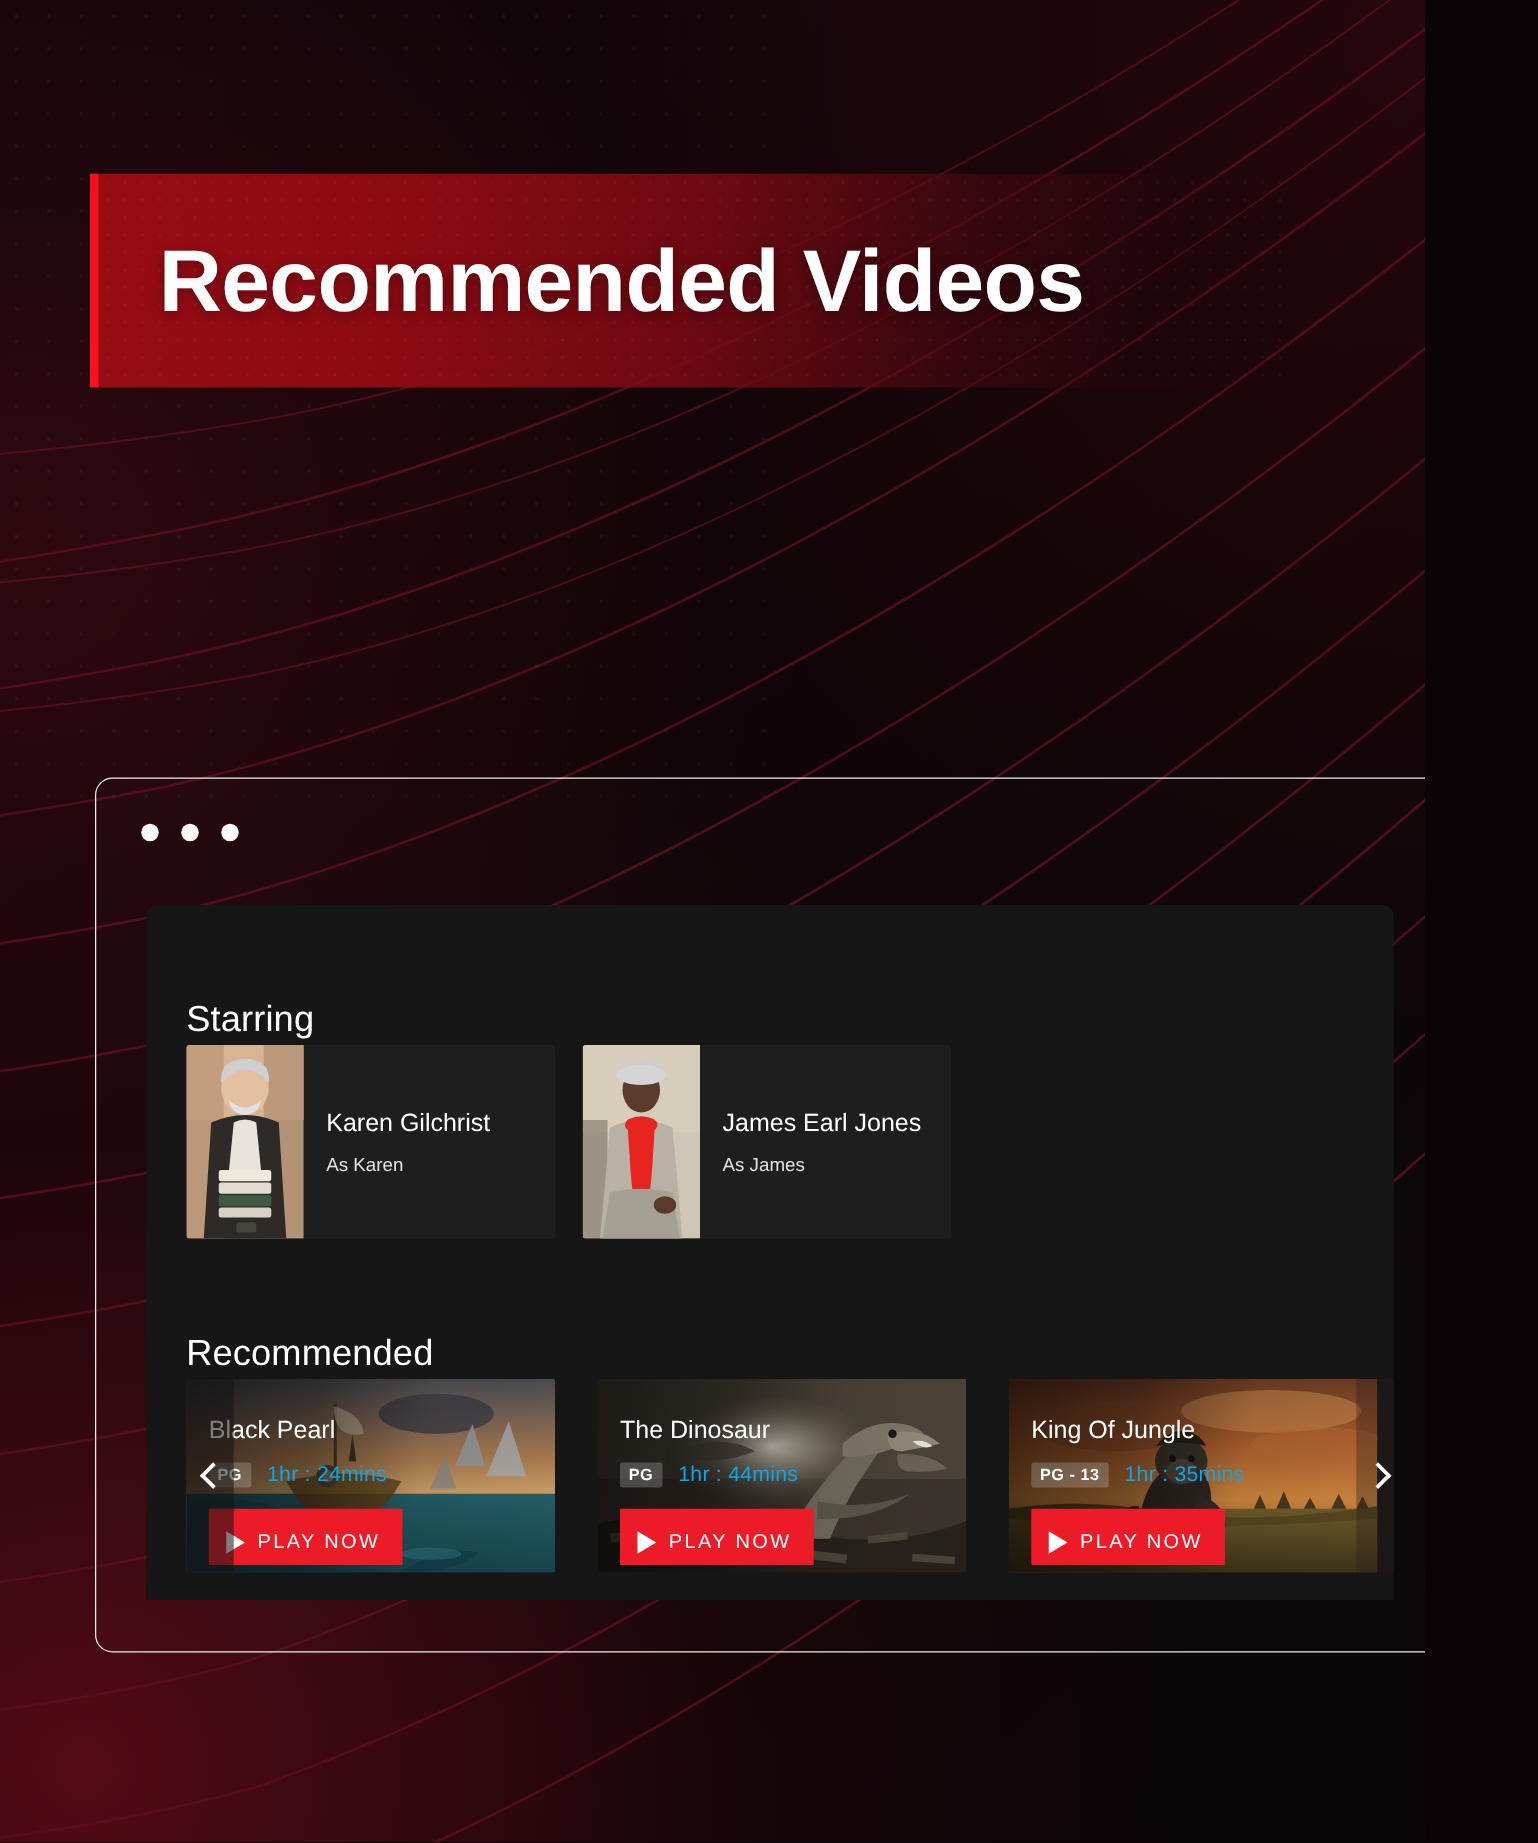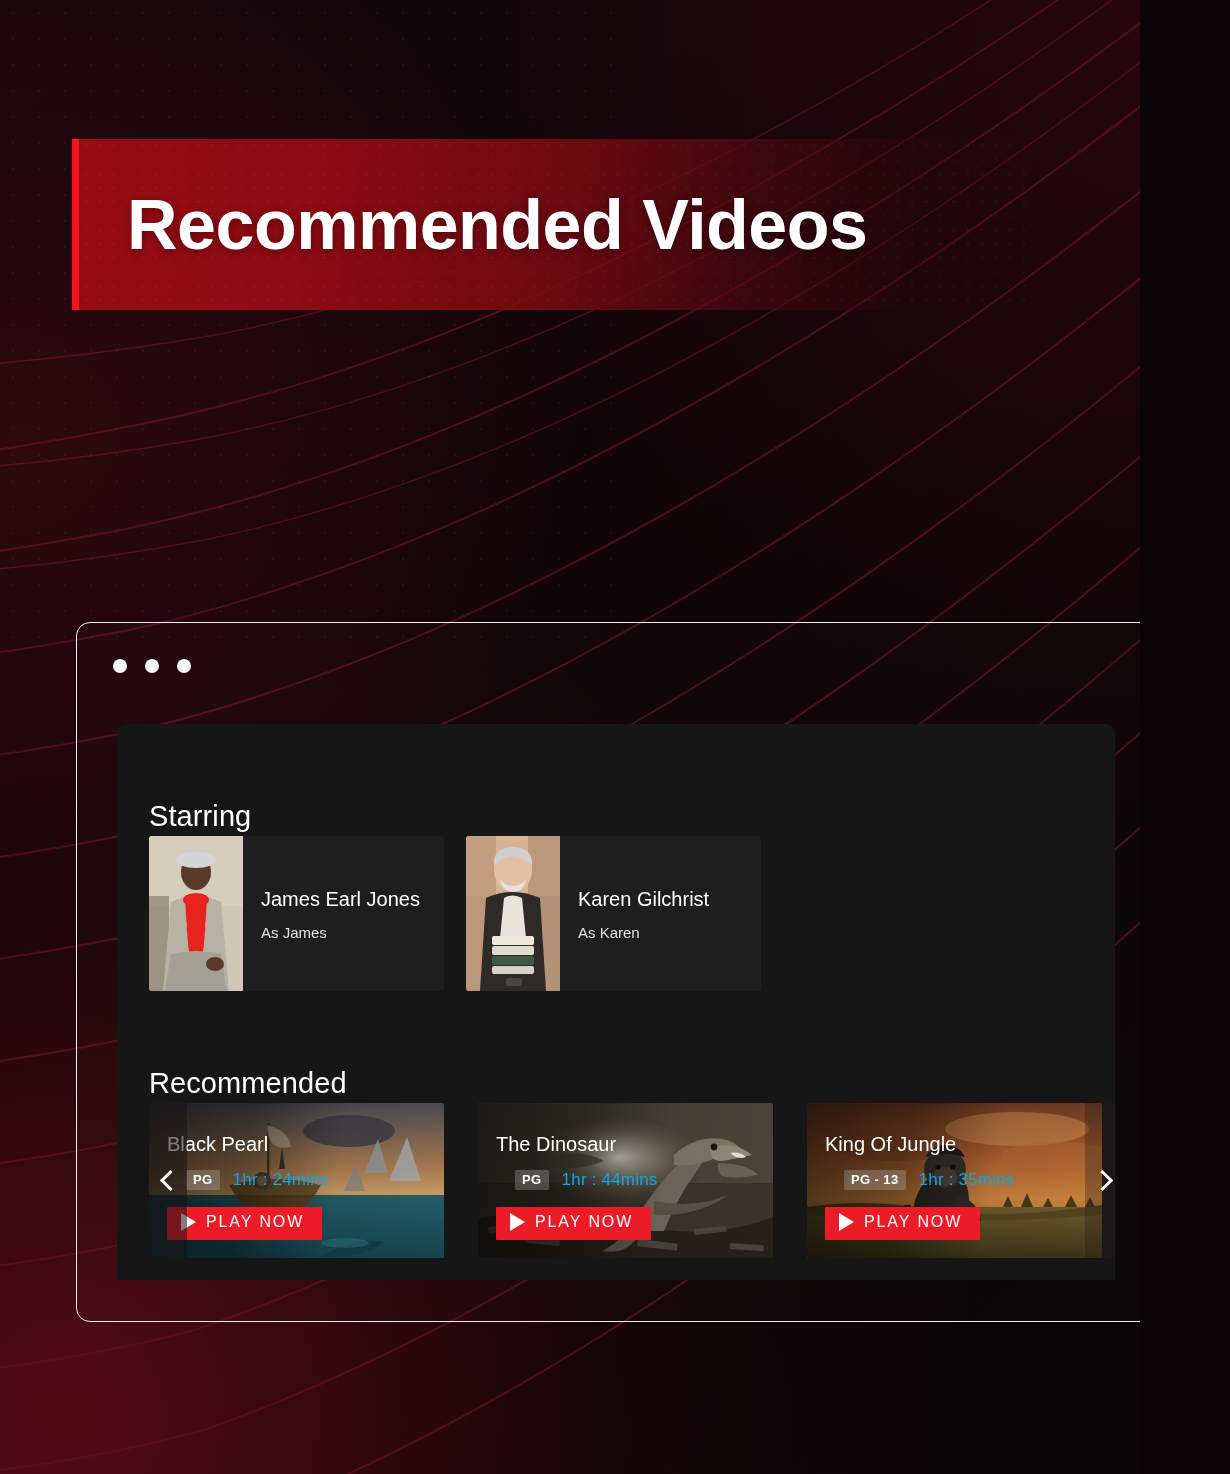--- a/index.html
+++ b/index.html
@@ -128,33 +128,33 @@
     overflow:hidden; border-radius:2px;
   }
   .vcard .art { position:absolute; inset:0; }
   .vcard .art svg { width:100%; height:100%; display:block; }
   .vcard .shade {
     position:absolute; inset:0;
     background:linear-gradient(100deg, rgba(0,0,0,.62) 0%, rgba(0,0,0,.42) 34%, rgba(0,0,0,.06) 62%, rgba(0,0,0,0) 100%);
   }
   .vcard-body { position:absolute; left:18px; top:31px; z-index:3; }
   .vtitle { color:#fff; font-size:20px; font-weight:400; line-height:1; }
-  .vmeta { display:flex; align-items:center; gap:13px; margin-top:16px;padding-left:19px; }
+  .vmeta { display:flex; align-items:center; gap:13px; margin-top:16px; }
   .badge {
     background:rgba(190,190,190,.30);
     color:#fff; font-size:13px; font-weight:700;
     padding:3px 7px; border-radius:2px; letter-spacing:.4px;
     line-height:1.1;
   }
   .vdur { color:#0ea5e9; font-size:17px; font-weight:400; letter-spacing:.2px; }
   .play-btn {
     margin-top:17px;
     display:inline-flex; align-items:center; gap:10px;
     background:#ec1b28; color:#fff;
-    padding:6px 18px 9px 14px; border:none; border-radius:1px;
+    padding:18px 18px 9px 14px; border:none; border-radius:1px;
     font-family:"Liberation Sans", sans-serif;
     font-size:16px; font-weight:400; letter-spacing:1.9px;
     cursor:pointer;
     justify-content:flex-end;
   }
   .play-tri {
     width:0; height:0; display:inline-block;
     border-left:15px solid #fff;
     border-top:9px solid transparent;
     border-bottom:9px solid transparent;
@@ -218,62 +218,62 @@
 
     <div class="panel">
 
       <div class="section-title starring-head">Starring</div>
 
       <div class="cast-row">
 
         <div class="cast-card">
           <div class="cast-photo">
             <svg viewBox="0 0 94 155" preserveAspectRatio="none" aria-hidden="true">
-              <rect width="94" height="155" fill="#cfc7b4"></rect>
-              <rect x="0" y="0" width="94" height="70" fill="#d6cebb"></rect>
-              <rect x="0" y="60" width="20" height="95" fill="#6b5f52" opacity=".5"></rect>
-              <ellipse cx="47" cy="36" rx="15" ry="18" fill="#5a3a28"></ellipse>
-              <path d="M30,28 q17,-16 34,-2 q4,-12 -17,-13 q-20,1 -17,15z" fill="#cdcdcd"></path>
-              <ellipse cx="47" cy="24" rx="20" ry="8" fill="#d5d5d5"></ellipse>
-              <path d="M22,66 q25,-12 50,0 l8,89 h-66z" fill="#b7b2a5"></path>
-              <path d="M39,62 q8,-4 16,0 l2,28 h-20z" fill="#e6e2d8"></path>
-              <path d="M36,60 q11,-5 22,0 q-2,42 -4,56 q-7,4 -14,0 q-2,-14 -4,-56z" fill="#e8241f"></path>
-              <ellipse cx="47" cy="64" rx="13" ry="7" fill="#e8241f"></ellipse>
-              <path d="M22,118 q25,-6 50,0 l6,37 h-62z" fill="#a5a094"></path>
-              <ellipse cx="66" cy="128" rx="9" ry="7" fill="#5a3a28"></ellipse>
-            </svg>
-          </div>
-          <div class="cast-meta">
-            <div class="cast-name">James Earl Jones</div>
-            <div class="cast-role">As James</div>
-          </div>
-        </div>
-
-        <div class="cast-card">
-          <div class="cast-photo">
-            <svg viewBox="0 0 94 155" preserveAspectRatio="none" aria-hidden="true">
               <rect width="94" height="155" fill="#c8a88c"></rect>
               <rect x="0" y="0" width="94" height="60" fill="#d7b594"></rect>
               <rect x="0" y="0" width="30" height="155" fill="#b08a6b" opacity=".55"></rect>
               <rect x="62" y="0" width="32" height="155" fill="#9e7c5e" opacity=".5"></rect>
               <ellipse cx="47" cy="34" rx="19" ry="22" fill="#e4c0a2"></ellipse>
               <path d="M28,30 q19,-20 38,0 q2,-18 -19,-19 q-21,1 -19,19z" fill="#cfcfcf"></path>
               <path d="M34,44 q13,12 26,0 q-2,11 -13,12 q-11,-1 -13,-12z" fill="#e2e2e2"></path>
               <path d="M20,62 q27,-12 54,0 l6,93 h-66z" fill="#2d2a27"></path>
               <path d="M38,62 q9,-5 18,0 l4,40 h-26z" fill="#e8e4dc"></path>
               <rect x="26" y="100" width="42" height="9" rx="2" fill="#efe9dd"></rect>
               <rect x="26" y="110" width="42" height="9" rx="2" fill="#e2dccf"></rect>
               <rect x="26" y="120" width="42" height="9" rx="2" fill="#3e5a42"></rect>
               <rect x="26" y="130" width="42" height="8" rx="2" fill="#d9d2c4"></rect>
               <rect x="40" y="142" width="16" height="8" rx="2" fill="#4a4440"></rect>
             </svg>
           </div>
           <div class="cast-meta">
             <div class="cast-name">Karen Gilchrist</div>
             <div class="cast-role">As Karen</div>
+          </div>
+        </div>
+
+        <div class="cast-card">
+          <div class="cast-photo">
+            <svg viewBox="0 0 94 155" preserveAspectRatio="none" aria-hidden="true">
+              <rect width="94" height="155" fill="#cfc7b4"></rect>
+              <rect x="0" y="0" width="94" height="70" fill="#d6cebb"></rect>
+              <rect x="0" y="60" width="20" height="95" fill="#6b5f52" opacity=".5"></rect>
+              <ellipse cx="47" cy="36" rx="15" ry="18" fill="#5a3a28"></ellipse>
+              <path d="M30,28 q17,-16 34,-2 q4,-12 -17,-13 q-20,1 -17,15z" fill="#cdcdcd"></path>
+              <ellipse cx="47" cy="24" rx="20" ry="8" fill="#d5d5d5"></ellipse>
+              <path d="M22,66 q25,-12 50,0 l8,89 h-66z" fill="#b7b2a5"></path>
+              <path d="M39,62 q8,-4 16,0 l2,28 h-20z" fill="#e6e2d8"></path>
+              <path d="M36,60 q11,-5 22,0 q-2,42 -4,56 q-7,4 -14,0 q-2,-14 -4,-56z" fill="#e8241f"></path>
+              <ellipse cx="47" cy="64" rx="13" ry="7" fill="#e8241f"></ellipse>
+              <path d="M22,118 q25,-6 50,0 l6,37 h-62z" fill="#a5a094"></path>
+              <ellipse cx="66" cy="128" rx="9" ry="7" fill="#5a3a28"></ellipse>
+            </svg>
+          </div>
+          <div class="cast-meta">
+            <div class="cast-name">James Earl Jones</div>
+            <div class="cast-role">As James</div>
           </div>
         </div>
 
       </div>
 
       <div class="section-title rec-head">Recommended</div>
 
       <div class="rec-row">
 
         <div class="vcard">

